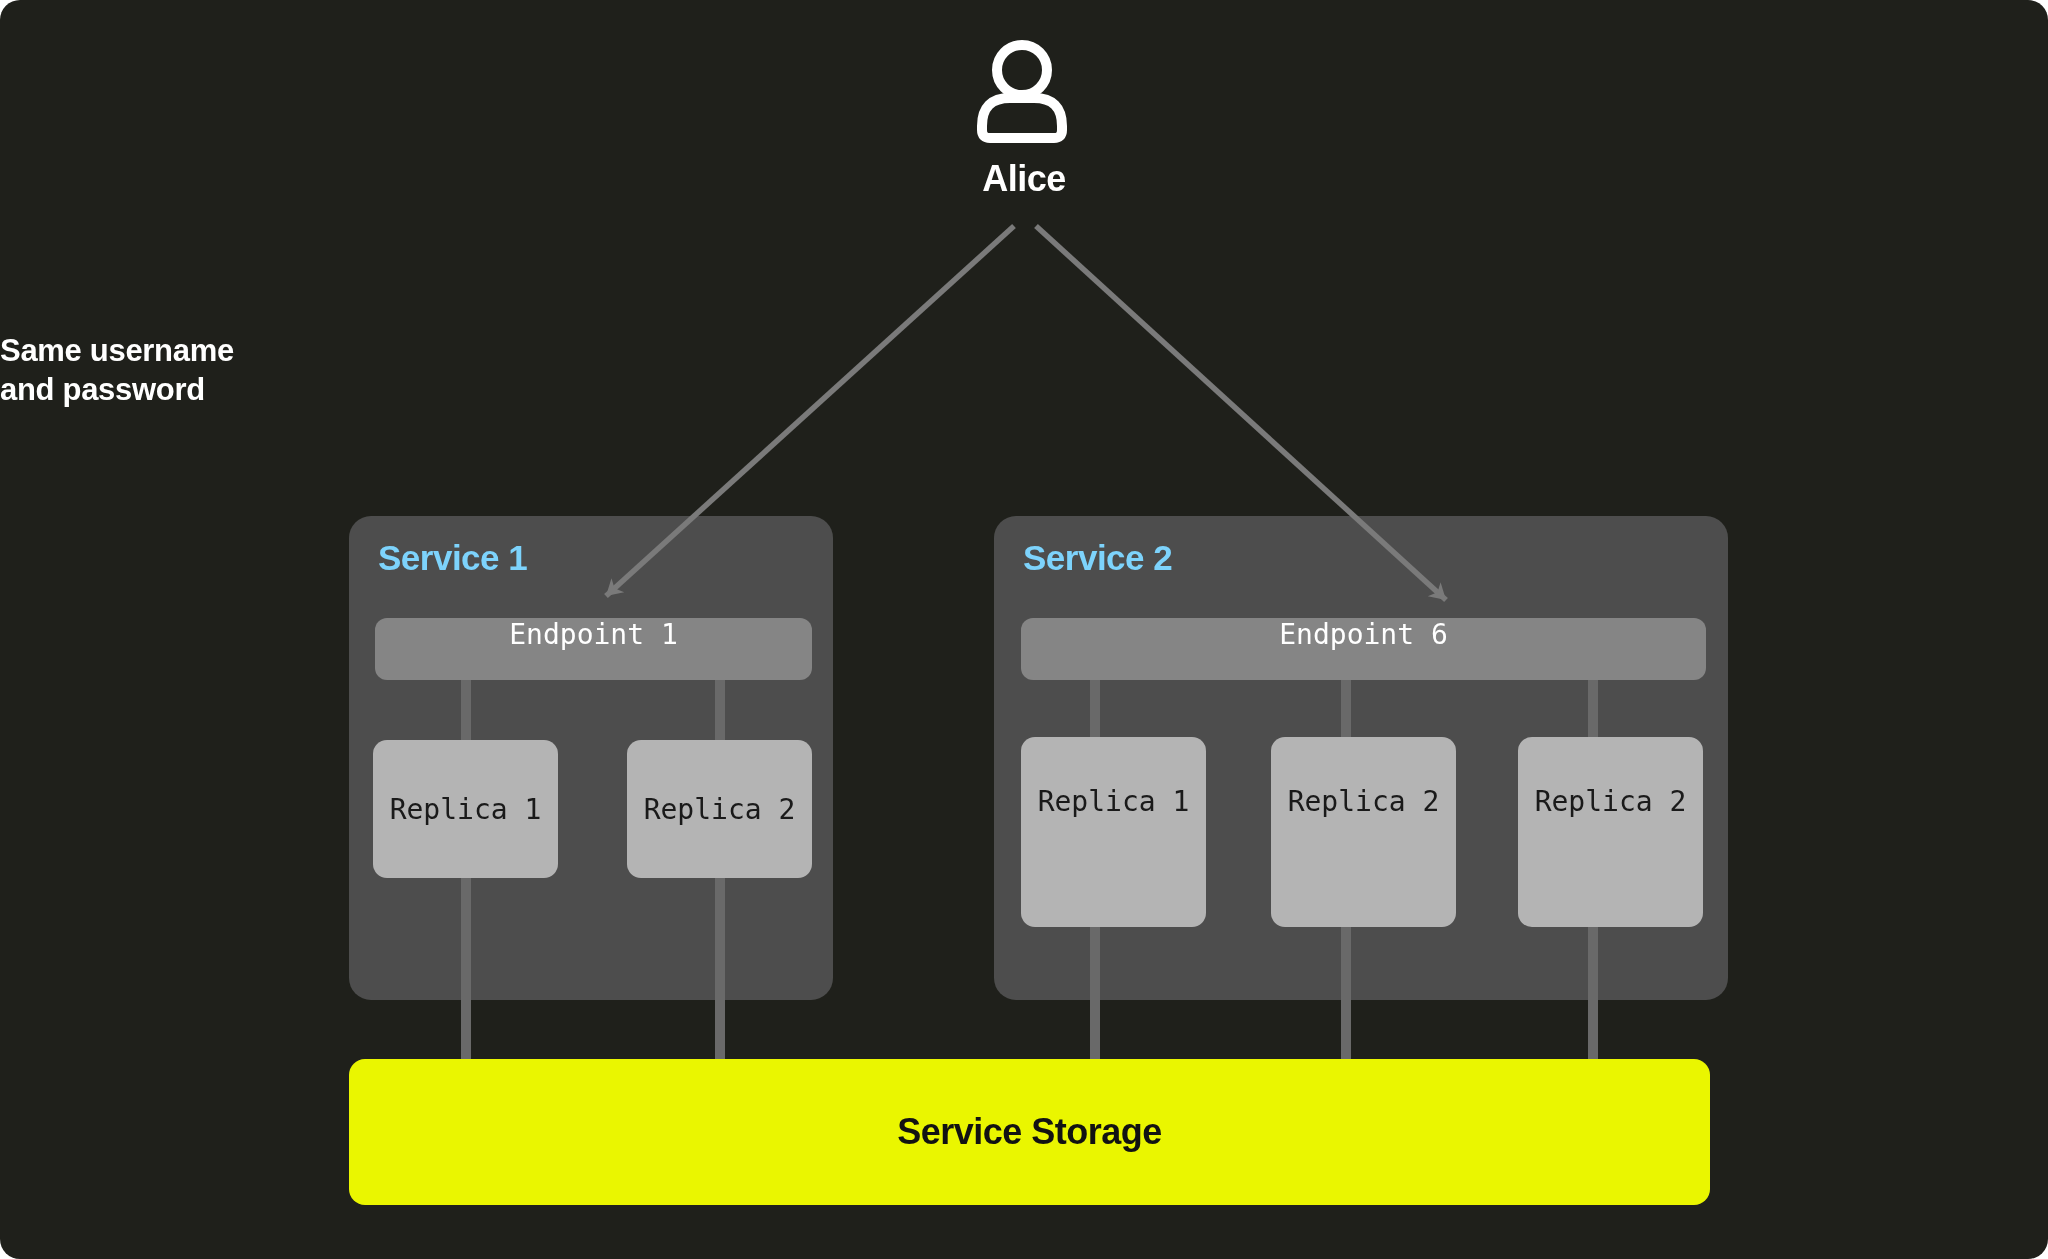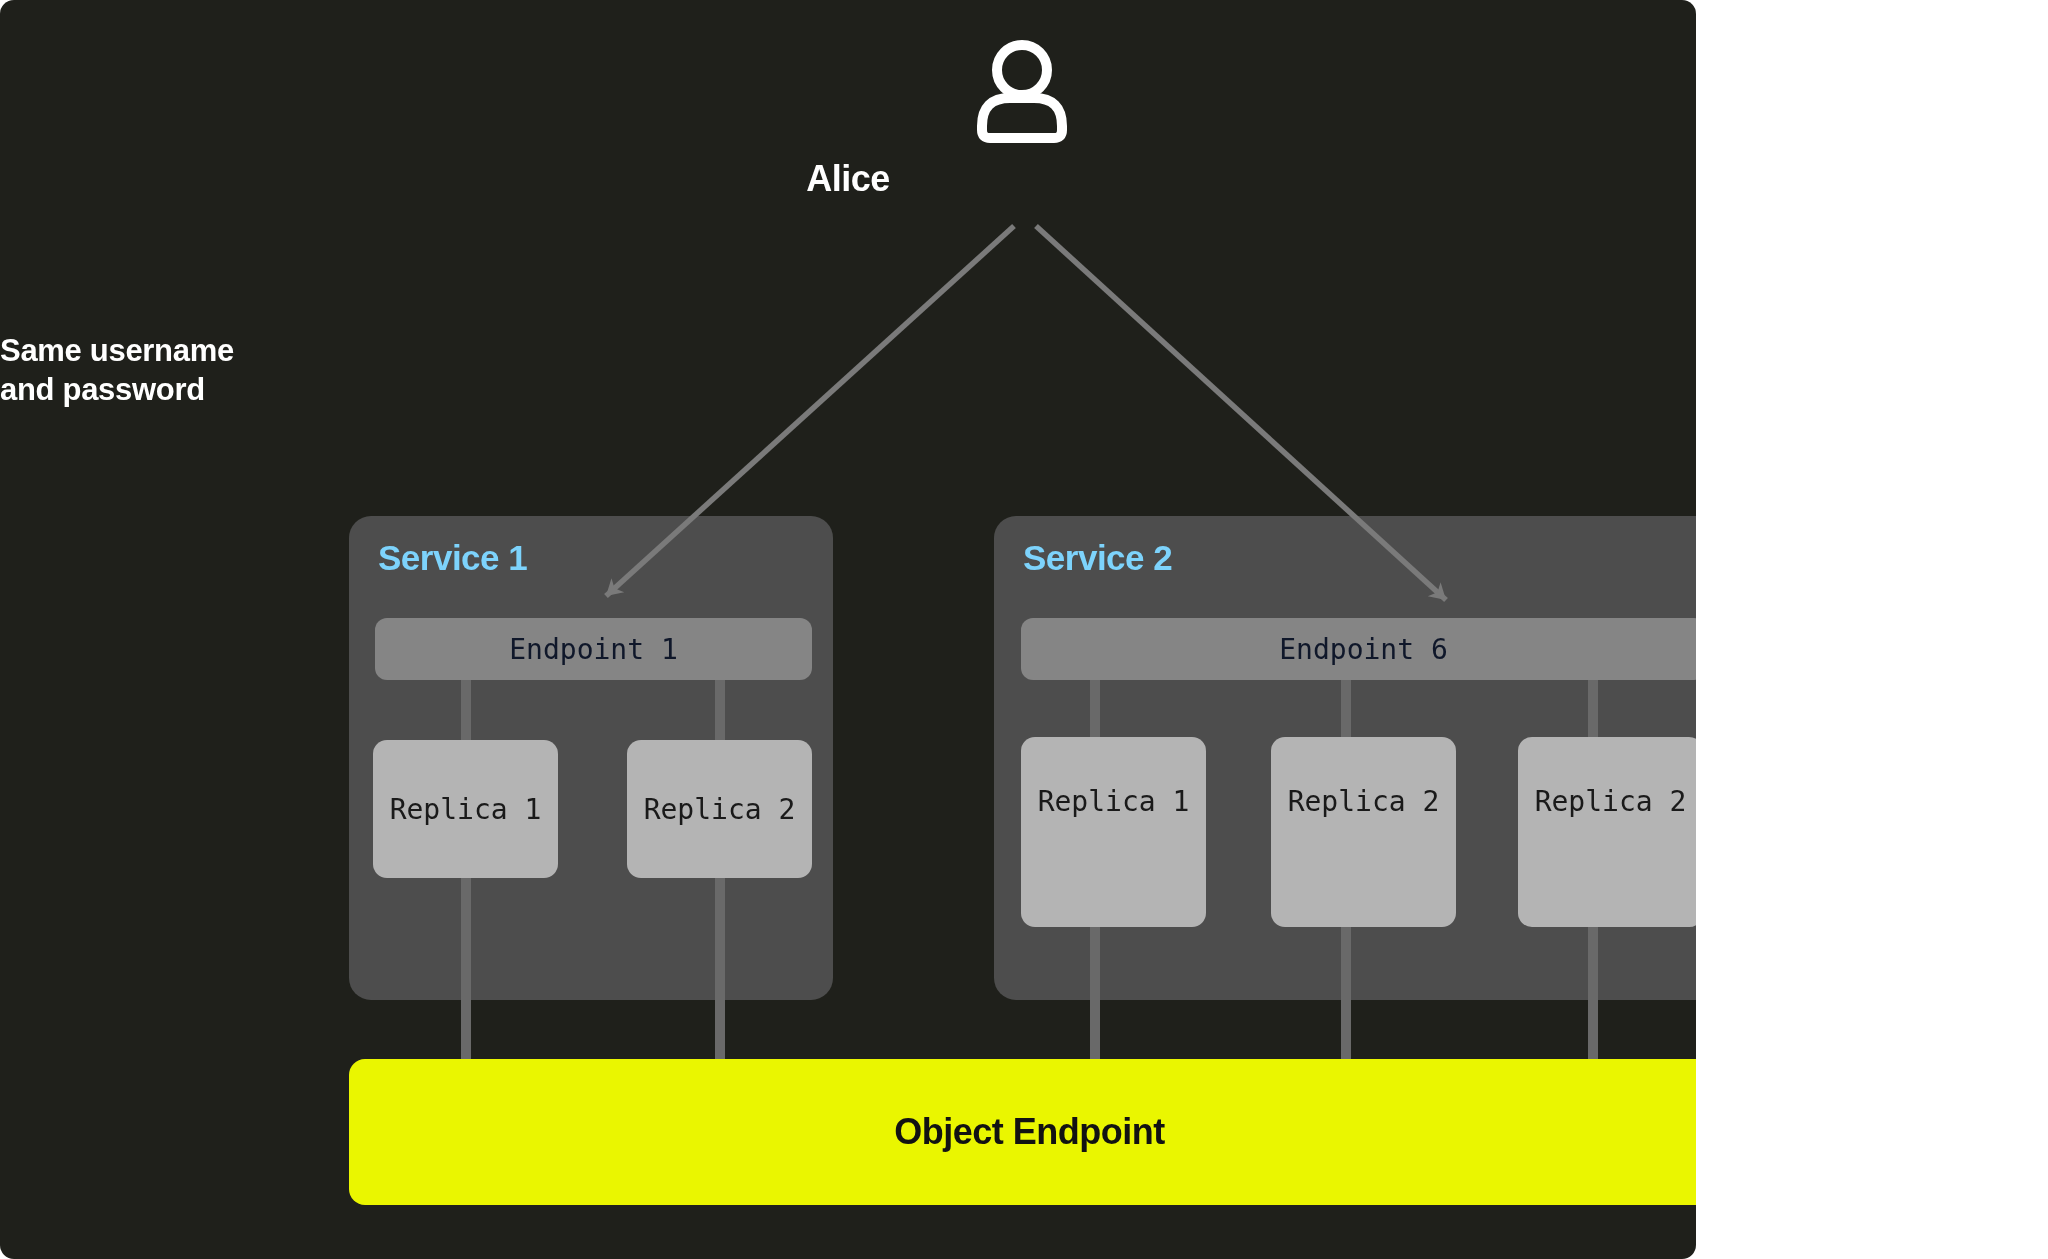--- a/index.html
+++ b/index.html
@@ -1,18 +1,18 @@
 <!DOCTYPE html>
 <html><head>
 <meta charset="utf-8">
 <style>
   html,body{margin:0;padding:0;background:#ffffff;}
   .canvas{
-    position:relative;width:1696px;height:1259px;background:#1f201b;
-    border-radius:14px;overflow:hidden;
+    position:relative;width:2048px;height:1259px;background:#1f201b;
+    border-radius:20px;overflow:hidden;
     font-family:"Liberation Sans",sans-serif;
   }
   
   .user-icon{position:absolute;left:962px;top:26px;width:120px;height:122px;}
   .user-label{
     position:absolute;left:0;right:0;top:158px;text-align:center;
     color:#ffffff;font-size:36px;font-weight:700;letter-spacing:-0.5px;
   }
   
   .annotation{
@@ -23,22 +23,22 @@
   .service{position:absolute;background:#4d4d4d;border-radius:22px;}
   .service.s1{left:349px;top:516px;width:484px;height:484px;}
   .service.s2{left:976px;top:516px;width:734px;height:484px;margin-left:18px;}
   .service-title{
     position:absolute;left:29px;top:22px;z-index:2;
     color:#7dd3fc;font-size:35px;font-weight:700;letter-spacing:-0.5px;
   }
   .endpoint{
     position:absolute;top:102px;height:62px;z-index:2;
     background:#858585;border-radius:12px;
-    display:flex;align-items:center;justify-content:center;
-    color:#0f172a;font-family:"DejaVu Sans Mono",monospace;font-size:28px;
+    display:flex;align-items:flex-start;justify-content:center;
+    color:#ffffff;font-family:"DejaVu Sans Mono",monospace;font-size:28px;
   }
   .s1 .endpoint{left:26px;width:437px;}
   .s2 .endpoint{left:27px;width:685px;}
   .replica{
     position:absolute;width:185px;z-index:2;
     background:#b4b4b4;border-radius:14px;
     display:flex;justify-content:center;
     color:#1a1a1a;font-family:"DejaVu Sans Mono",monospace;font-size:28px;
   }
   .s1 .replica{top:224px;height:138px;align-items:center;}
@@ -121,16 +121,16 @@
     <line x1="1036" y1="226" x2="1446" y2="600" stroke="#7a7a7a" stroke-width="5.5" marker-end="url(#ah)"></line>
   </svg>
 
   <div class="connector c1"></div>
   <div class="connector c2"></div>
   <div class="connector c3"></div>
   <div class="connector c4"></div>
   <div class="connector c5"></div>
 
   <div class="storage">
-    <span>Object Endpoint</span>
+    <span>Service Storage</span>
   </div>
 
 </div>
 
 </body></html>

